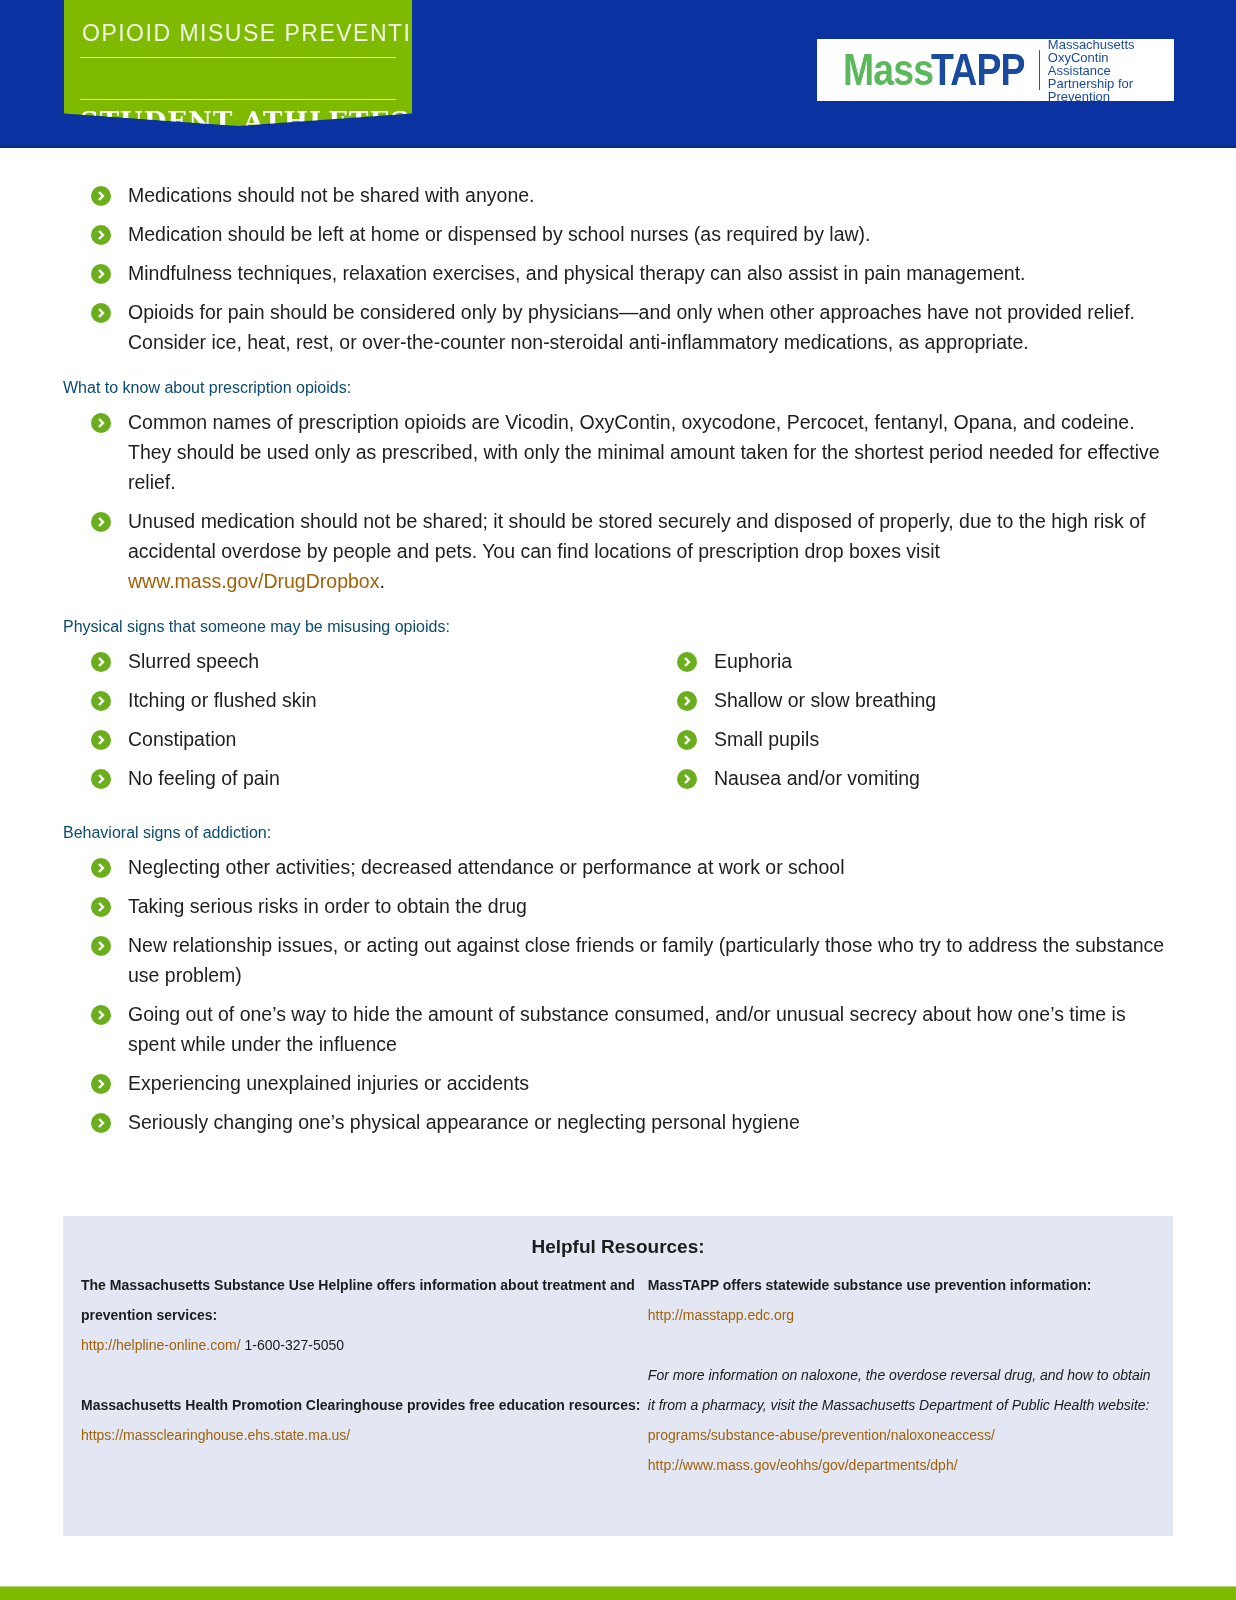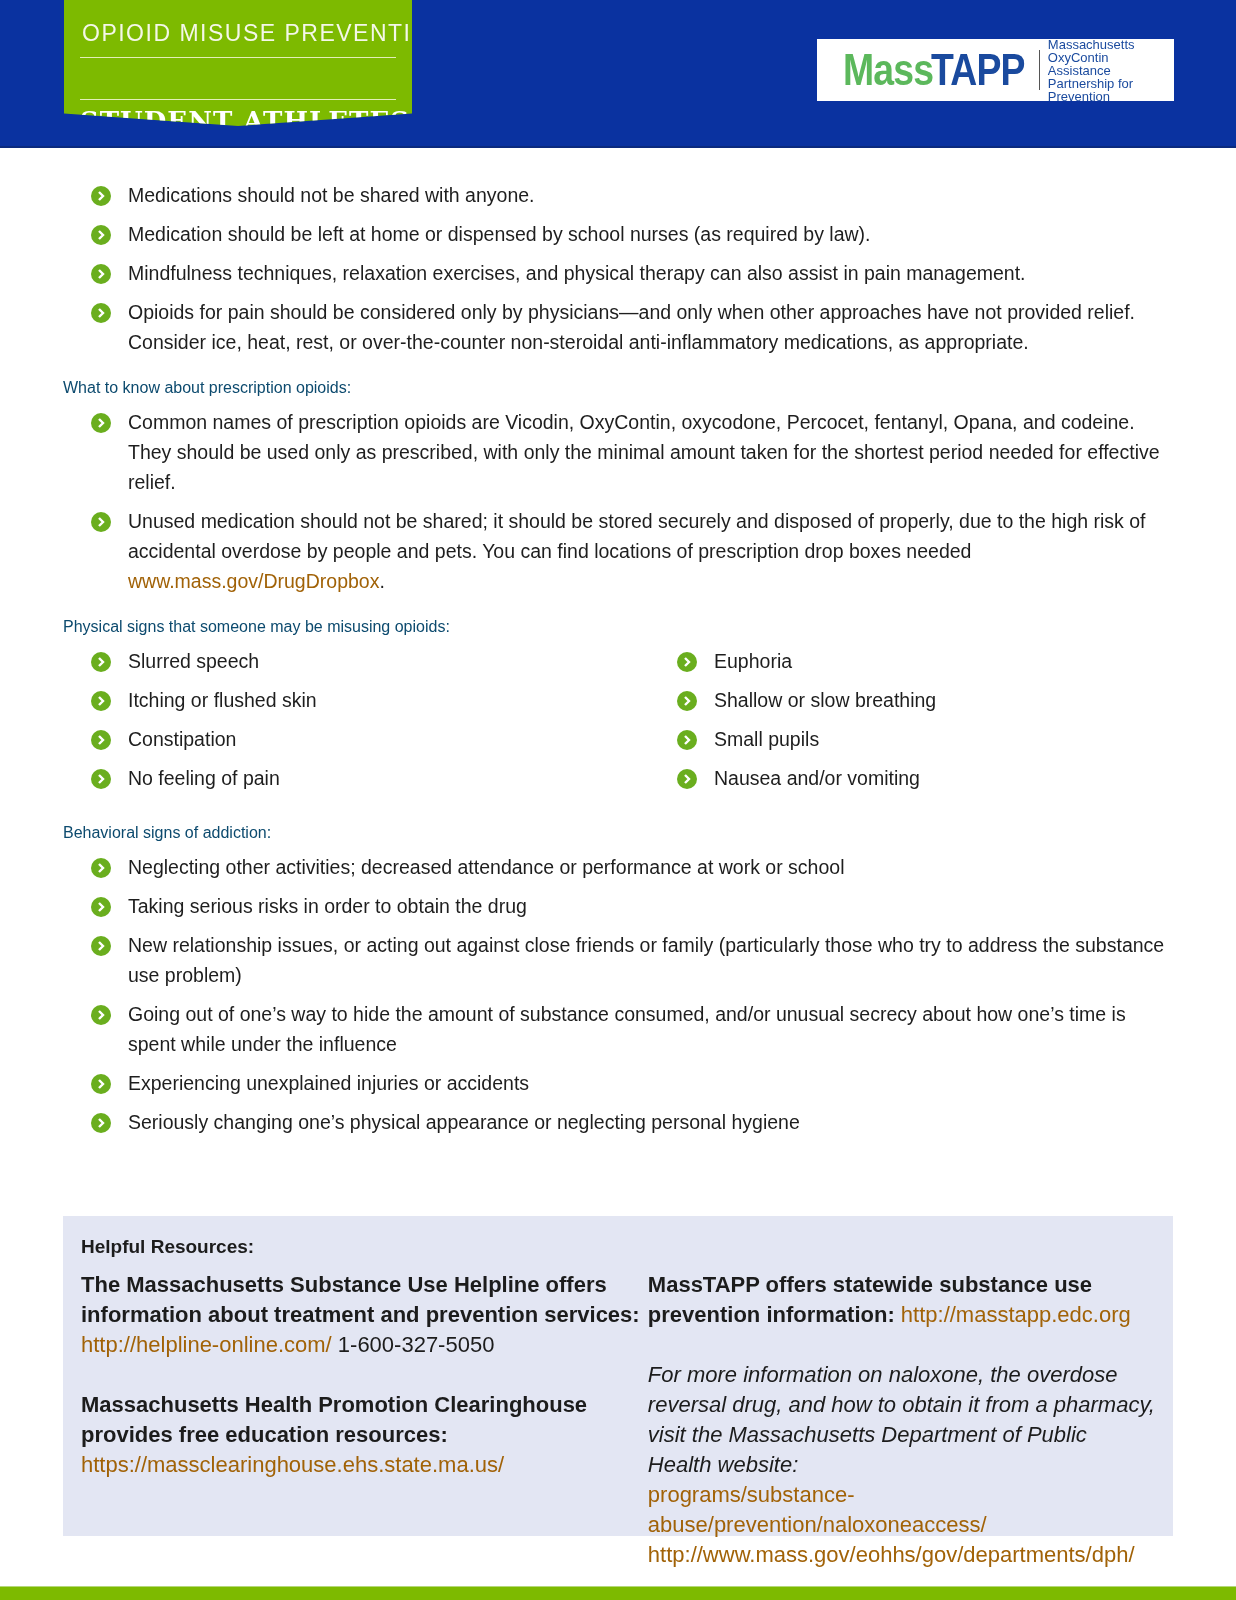--- a/index.html
+++ b/index.html
@@ -32,23 +32,23 @@
             display: flex; align-items: center; justify-content: center; }
   .bullet svg { width: 12px; height: 12px; }
   .section-head { font-weight: normal; font-size: 16px; color: #0c4a6e; margin: 22px 0 10px 0; }
   .link { color: #a16207; text-decoration: none; }
 
   .two-col { display: flex; }
   .two-col .list { width: 586px; }
   .two-col .list:last-child { width: 520px; }
 
   .resources { position: absolute; left: 63px; top: 1216px; width: 1110px; height: 320px; background: #e3e6f3; padding: 20px 18px; }
-  .res-head { font-weight: bold; font-size: 19px; margin-bottom: 12px; }
+  .res-head { font-weight: bold; font-size: 19px; margin-bottom: 12px; text-align: center; }
   .res-cols { display: flex; }
-  .res-col { width: 570px; font-size: 22px; line-height: 30px; }
+  .res-col { width: 570px; font-size: 14px; line-height: 30px; }
   .res-col.right { width: 510px; padding-top: 0; margin-top: 0; }
   .res-block { margin-bottom: 30px; }
   .res-title { font-weight: bold; }
   .italic { font-style: italic; }
 
   .footer-bar { position: absolute; left: 0; top: 1586px; width: 1236px; height: 14px; background: #7dba00; border-top: 1px solid #b5d77a; }
 </style>
 </head>
 <body>
 
@@ -100,21 +100,21 @@
   <ul class="list">
     <li class="item"><span class="bullet">
           <svg viewBox="0 0 12 12">
             <path d="M4 2 L8 6 L4 10" fill="none" stroke="#fff" stroke-width="2.4"></path>
           </svg>
         </span><span>Common names of prescription opioids are Vicodin, OxyContin, oxycodone, Percocet, fentanyl, Opana, and codeine. They should be used only as prescribed, with only the minimal amount taken for the shortest period needed for effective relief.</span></li>
     <li class="item"><span class="bullet">
           <svg viewBox="0 0 12 12">
             <path d="M4 2 L8 6 L4 10" fill="none" stroke="#fff" stroke-width="2.4"></path>
           </svg>
-        </span><span>Unused medication should not be shared; it should be stored securely and disposed of properly, due to the high risk of accidental overdose by people and pets. You can find locations of prescription drop boxes needed </span><a class="link">www.mass.gov/DrugDropbox</a><span>.</span></li>
+        </span><span>Unused medication should not be shared; it should be stored securely and disposed of properly, due to the high risk of accidental overdose by people and pets. You can find locations of prescription drop boxes visit </span><a class="link">www.mass.gov/DrugDropbox</a><span>.</span></li>
   </ul>
 
   <div class="section-head">Physical signs that someone may be misusing opioids:</div>
   <div class="two-col">
     <ul class="list">
       <li class="item"><span class="bullet">
             <svg viewBox="0 0 12 12">
               <path d="M4 2 L8 6 L4 10" fill="none" stroke="#fff" stroke-width="2.4"></path>
             </svg>
           </span><span>Slurred speech</span></li>

